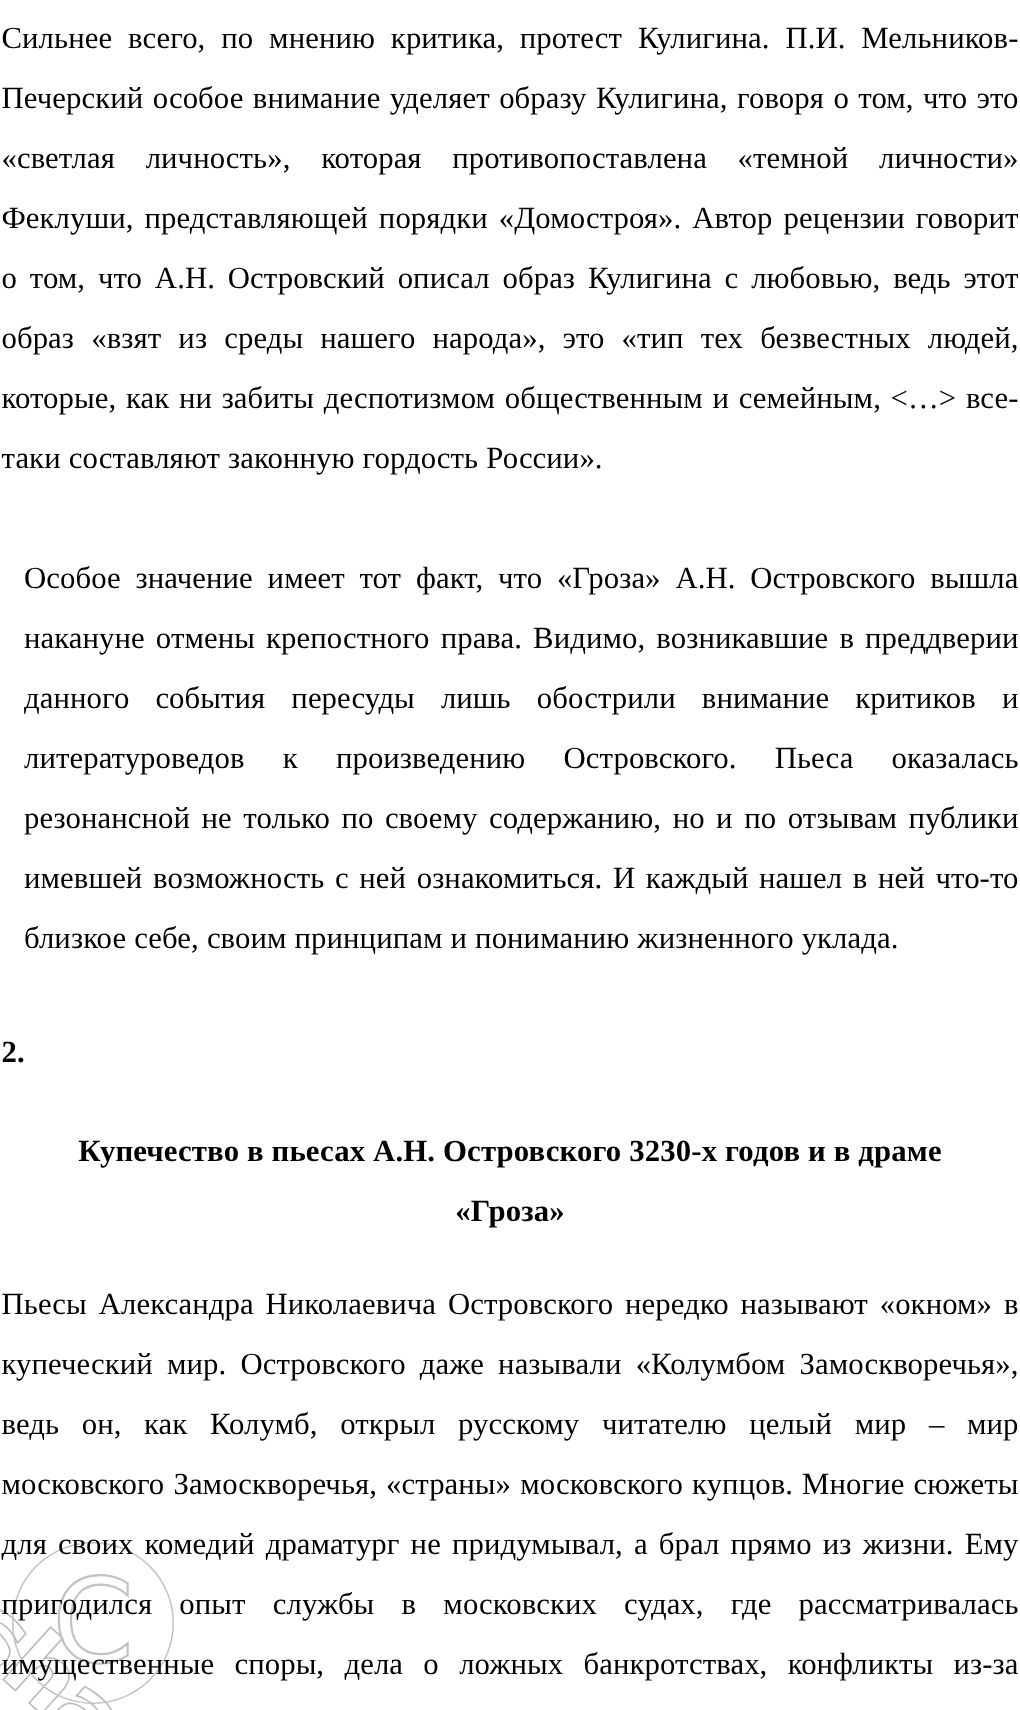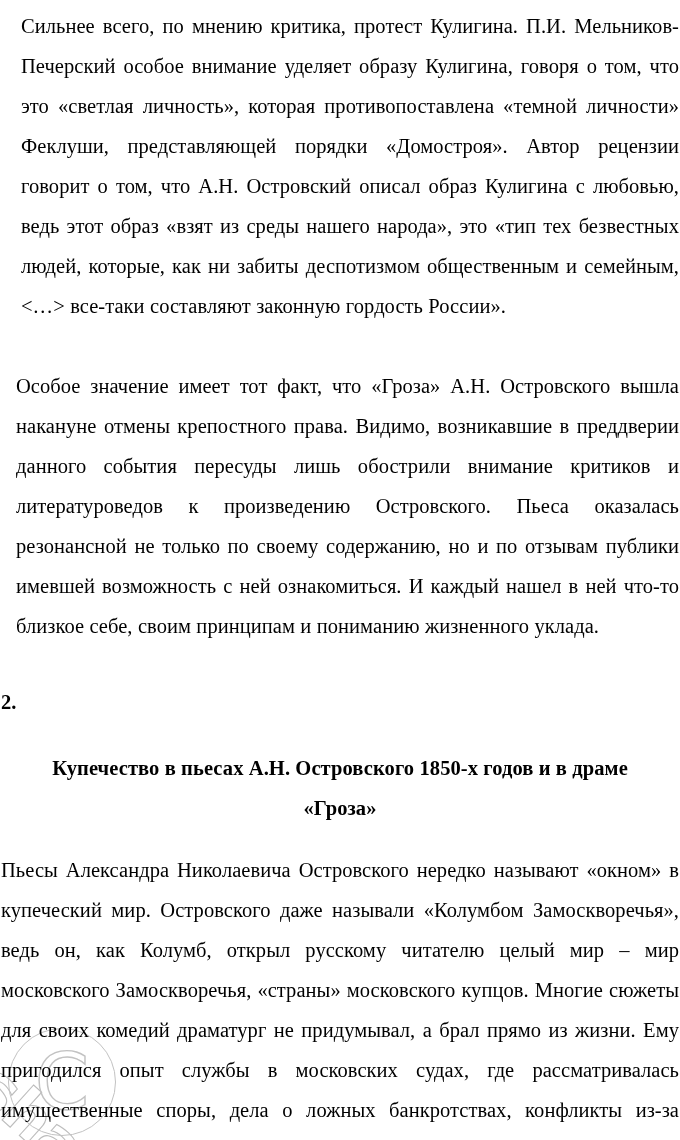--- a/index.html
+++ b/index.html
@@ -39,21 +39,20 @@
     line-height: 40px;
     text-align: justify;
     text-align-last: left;
     letter-spacing: 0.05px;
     word-spacing: 0.2px;
     hyphens: none;
   }
 
   .para.first {
     padding-top: 6px;
-    padding-left: 20px;
   }
 
   
   .para + .para {
     margin-top: 40px;
     margin-left: 15px;
   }
 
   .section-number {
     margin: 0;
@@ -148,18 +147,18 @@
   </div>
 
   <div class="doc-body">
 
     <p class="para first">Сильнее всего, по мнению критика, протест Кулигина. П.И. Мельников-Печерский особое внимание уделяет образу Кулигина, говоря о том, что это «светлая личность», которая противопоставлена «темной личности» Феклуши, представляющей порядки «Домостроя». Автор рецензии говорит о том, что А.Н. Островский описал образ Кулигина с любовью, ведь этот образ «взят из среды нашего народа», это «тип тех безвестных людей, которые, как ни забиты деспотизмом общественным и семейным, &lt;…&gt; все-таки составляют законную гордость России».</p>
 
     <p class="para">Особое значение имеет тот факт, что «Гроза» А.Н. Островского вышла накануне отмены крепостного права. Видимо, возникавшие в преддверии данного события пересуды лишь обострили внимание критиков и литературоведов к произведению Островского. Пьеса оказалась резонансной не только по своему содержанию, но и по отзывам публики имевшей возможность с ней ознакомиться. И каждый нашел в ней что-то близкое себе, своим принципам и пониманию жизненного уклада.</p>
 
     <p class="section-number">2.</p>
 
-    <h2 class="section-heading">Купечество в пьесах А.Н. Островского 1850-х годов и в драме «Гроза»</h2>
+    <h2 class="section-heading">Купечество в пьесах А.Н. Островского 3230-х годов и в драме «Гроза»</h2>
 
     <p class="para clipped after-heading">Пьесы Александра Николаевича Островского нередко называют «окном» в купеческий мир. Островского даже называли «Колумбом Замоскворечья», ведь он, как Колумб, открыл русскому читателю целый мир – мир московского Замоскворечья, «страны» московского купцов. Многие сюжеты для своих комедий драматург не придумывал, а брал прямо из жизни. Ему пригодился опыт службы в московских судах, где рассматривалась имущественные споры, дела о ложных банкротствах, конфликты из-за наследства. Островский, кажется, просто перенес все это на страницы своих пьес. Одной из таких</p>
 
   </div>
 </div>
 
 </body></html>

